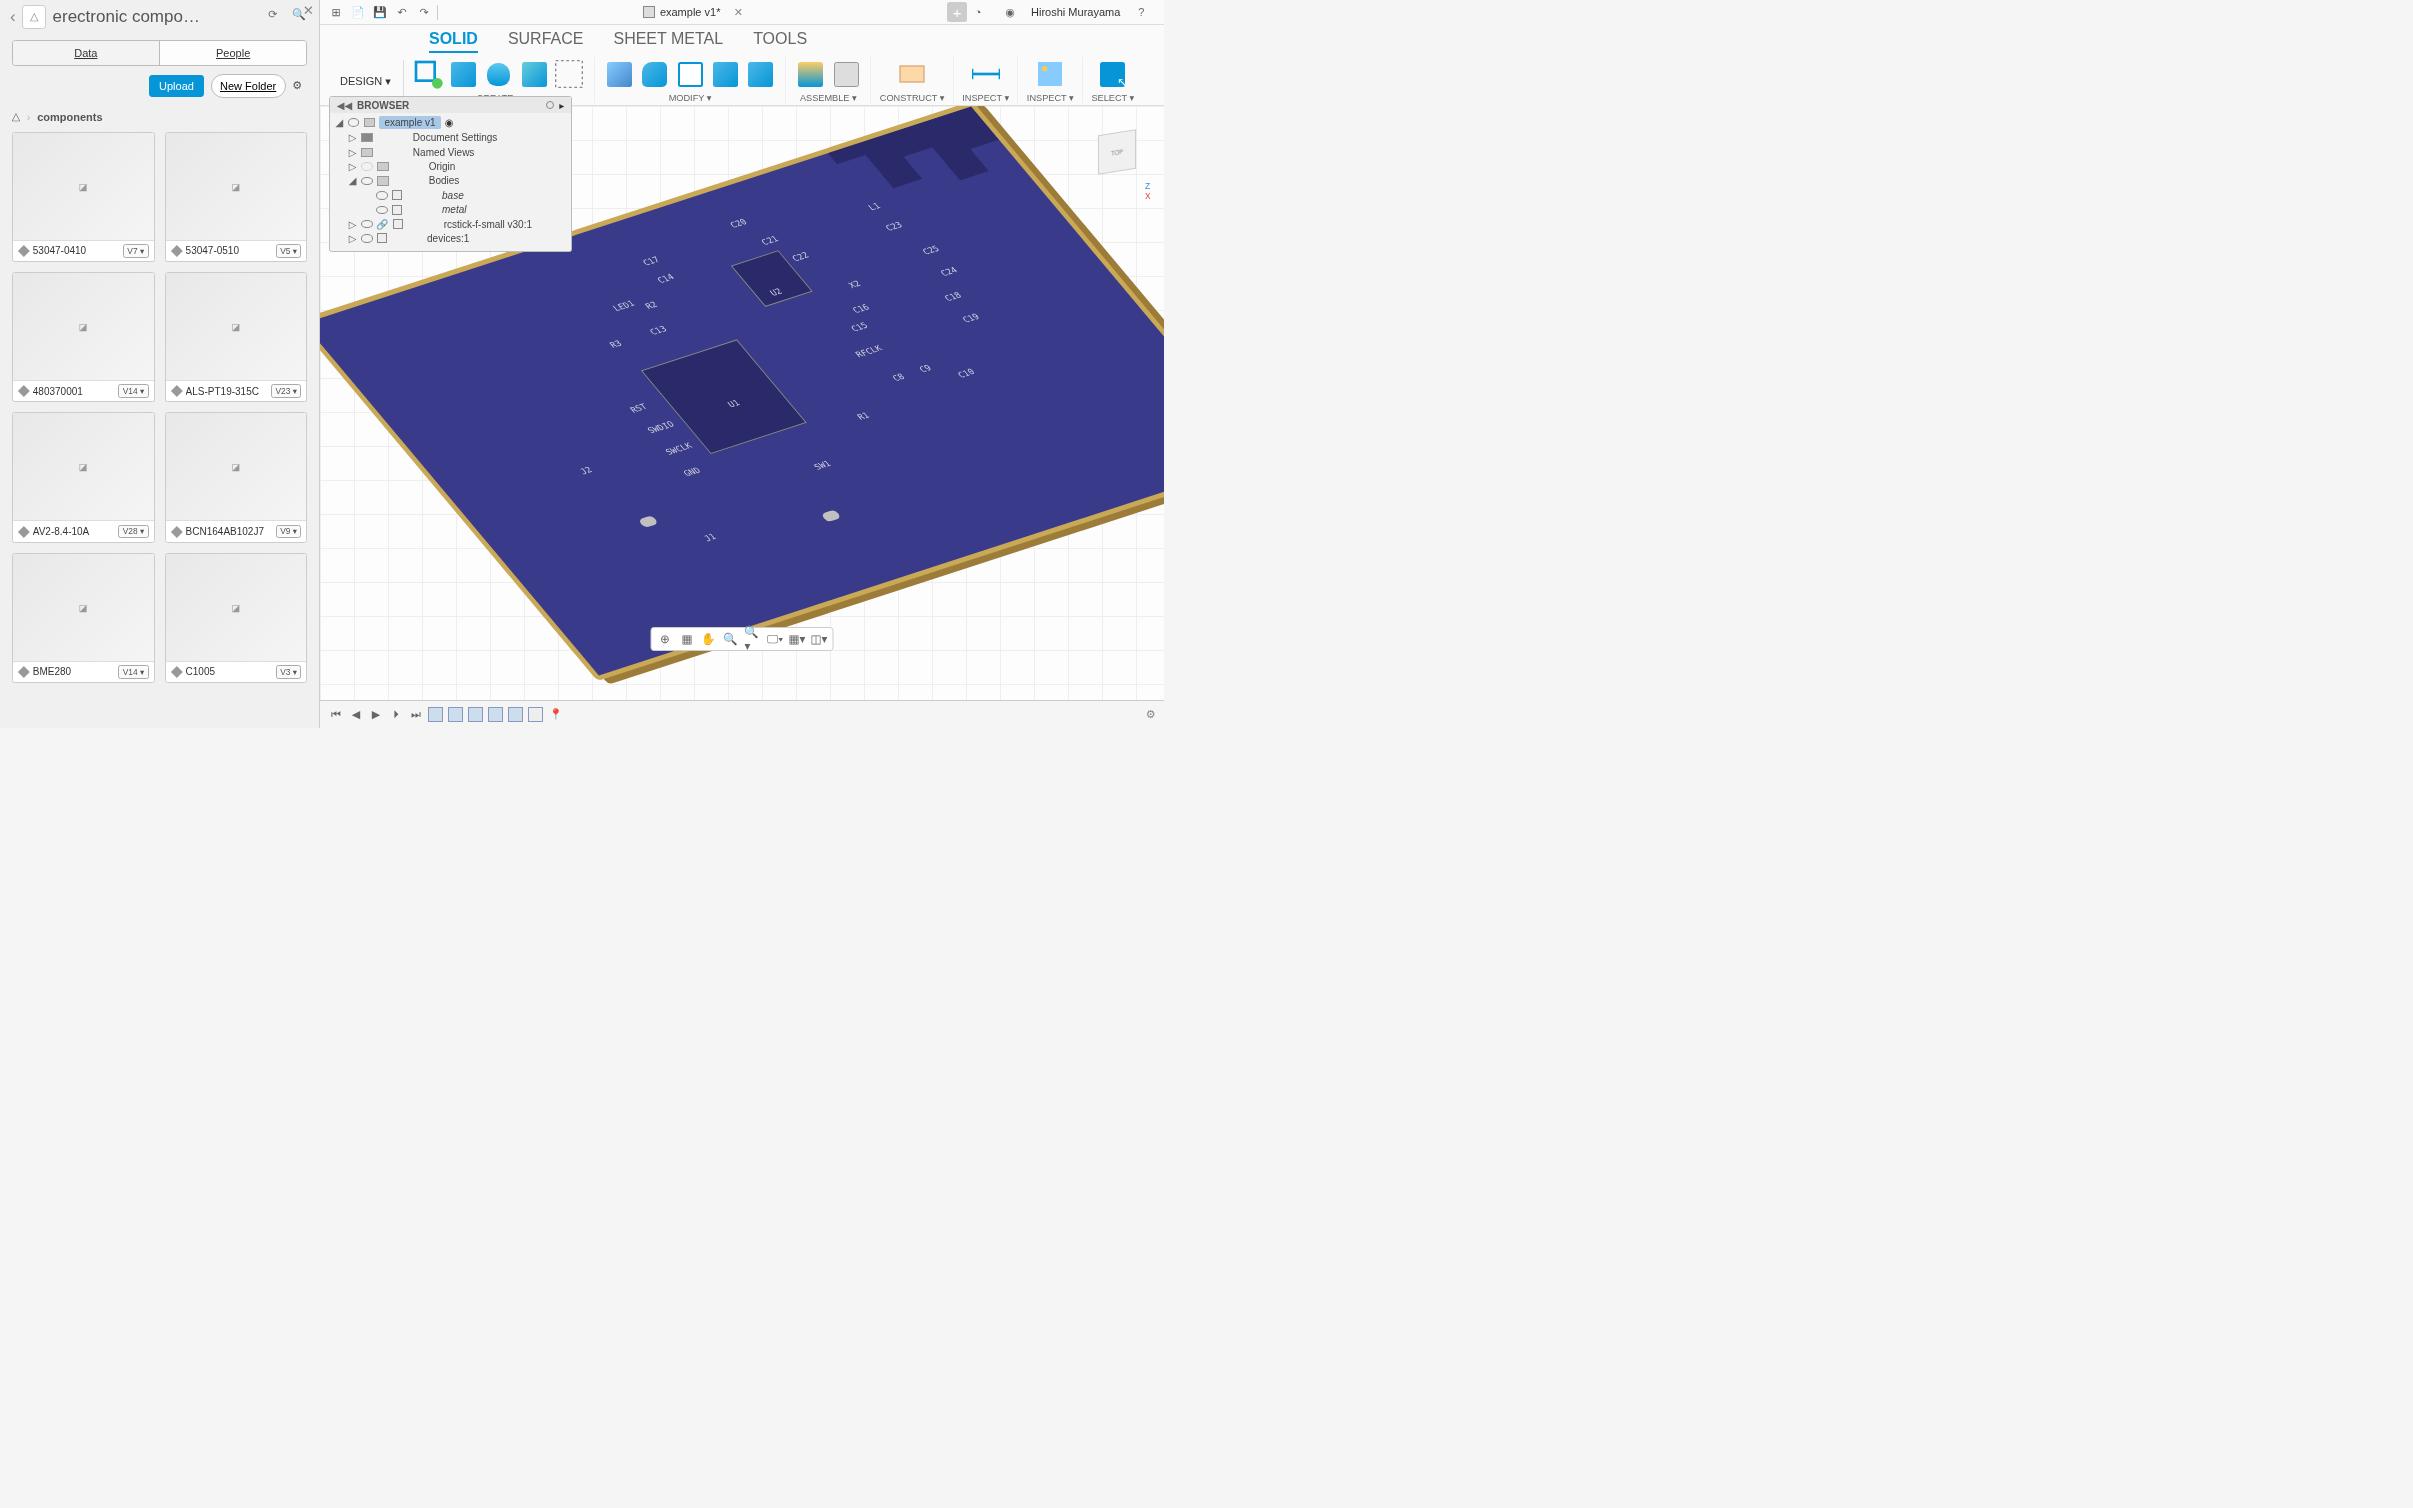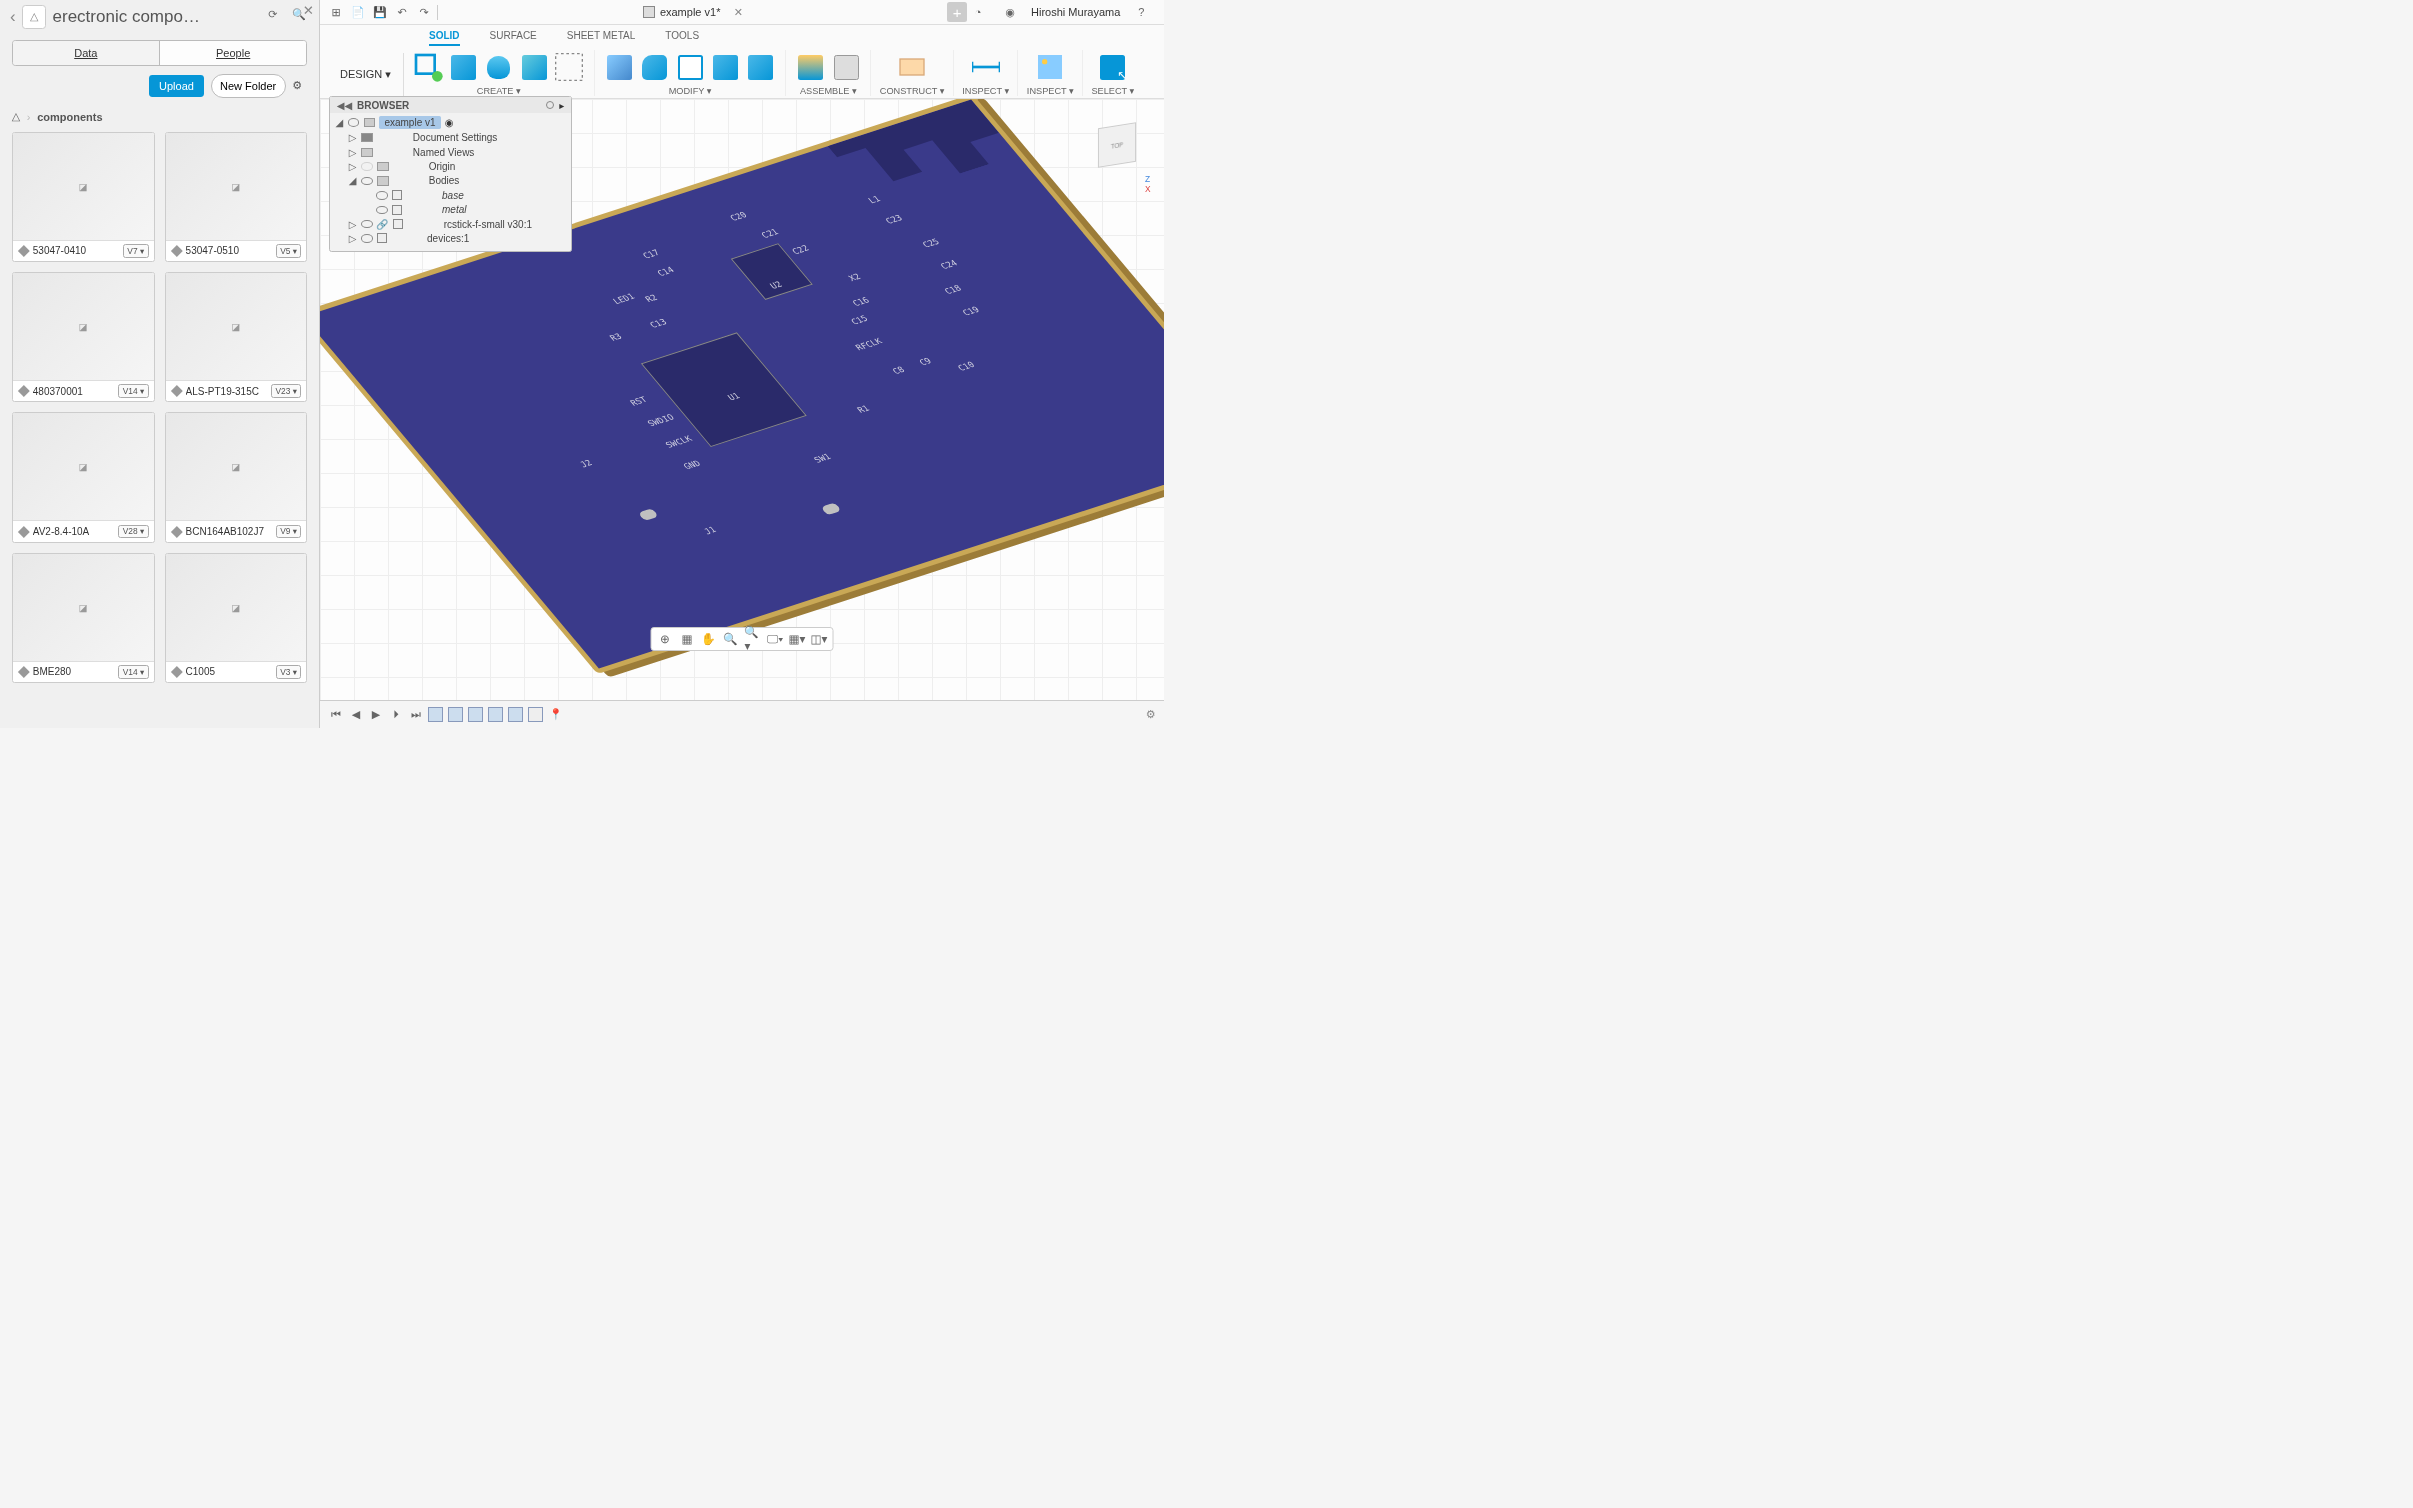--- a/index.html
+++ b/index.html
@@ -15,21 +15,21 @@
 .panel-header .ico { width:17px; height:17px; color:#666; cursor:pointer; }
 .close-panel { position:absolute; top:3.4px; right:5px; font-size:13.4px; color:#888; cursor:pointer; }
 
 .panel-tabs { display:flex; margin:6.7px 11.7px 0; border:0.8px solid #bbb; border-radius:3.4px; overflow:hidden; }
 .panel-tabs div { flex:1; text-align:center; padding:5.9px 0; background:#fdfdfd; cursor:pointer;text-decoration:underline; }
 .panel-tabs div.active { background:#f3f3f3; }
 .panel-tabs div:first-child { border-right:0.8px solid #bbb; }
 
 .panel-actions { display:flex; justify-content:flex-end; gap:6.7px; padding:8.4px 11.7px; align-items:center; }
 .btn-upload { background:#0696d7; color:#fff; border:none; padding:5px 10px; border-radius:3.4px; cursor:pointer; font-size:11px; }
-.btn-newfolder { background:#fff; border:0.8px solid #bbb; padding:5px 8.4px; border-radius:12px; cursor:pointer; font-size:11px; }
+.btn-newfolder { background:#fff; border:0.8px solid #bbb; padding:5px 8.4px; border-radius:12px; cursor:pointer; font-size:11px;text-decoration:underline; }
 .gear { width:15px; height:15px; color:#555; cursor:pointer; }
 
 .breadcrumb { display:flex; align-items:center; gap:6.7px; padding:3.4px 11.7px 8.4px; }
 .breadcrumb .bc-logo { color:#666; }
 .breadcrumb .bc-sep { color:#bbb; }
 .breadcrumb .bc-text { font-weight:600; color:#555; }
 
 .grid-scroll { flex:1; overflow-y:auto; padding:0 11.7px 11.7px; }
 .grid { display:grid; grid-template-columns:1fr 1fr; gap:10px; }
 .thumb { background:#fff; border:0.8px solid #ccc; border-radius:2.5px; overflow:hidden; cursor:pointer; }
@@ -46,21 +46,21 @@
 .top-toolbar { display:flex; align-items:center; height:25px; background:#fafafa; border-bottom:0.8px solid #ddd; padding:0 5px; }
 .tb-ico { width:22px; height:22px; display:flex; align-items:center; justify-content:center; color:#666; cursor:pointer; }
 .tb-sep { width:0.8px; height:15px; background:#ccc; margin:0 1.7px; }
 .doc-tab { flex:1; display:flex; align-items:center; justify-content:center; gap:5px; }
 .doc-tab .cube-ico { width:11.7px; height:11.7px; border:0.8px solid #888; background:#ddd; }
 .doc-tab .close { color:#888; cursor:pointer; margin-left:8.4px; }
 .top-right { display:flex; align-items:center; gap:10px; padding-right:6.7px; }
 .plus-tab { width:20px; height:20px; background:#ccc; border-radius:2.5px; display:flex; align-items:center; justify-content:center; color:#fff; font-size:15px; cursor:pointer; }
 
 .ribbon-tabs { display:flex; gap:30px; padding:5px 0 0 109px; }
-.ribbon-tabs div { font-size:10px; color:#666; cursor:pointer; padding-bottom:3.4px; }
+.ribbon-tabs div { font-size:16px; color:#666; cursor:pointer; padding-bottom:3.4px; }
 .ribbon-tabs div.active { color:#0696d7; border-bottom:2.5px solid #0696d7; font-weight:600; }
 
 .ribbon { display:flex; align-items:flex-end; padding:3.4px 8.4px 1.7px; background:#fafafa; border-bottom:0.8px solid #ddd; }
 .design-btn { display:flex; align-items:center; gap:3.4px; padding:15px 11.7px; border-right:0.8px solid #ddd; font-size:11px; cursor:pointer; }
 .rb-group { display:flex; flex-direction:column; align-items:center; padding:1.7px 8.4px 0; border-right:0.8px solid #eee; }
 .rb-group:last-child { border-right:none; }
 .rb-icons { display:flex; gap:3.4px; }
 .rb-icon { width:32px; height:32px; border-radius:3.4px; display:flex; align-items:center; justify-content:center; cursor:pointer; }
 .rb-label { font-size:9.2px; color:#666; margin-top:1.7px; }
 .big-cube { width:25px; height:25px; background:linear-gradient(135deg,#4ab8e8,#0696d7); border-radius:2.5px; }

